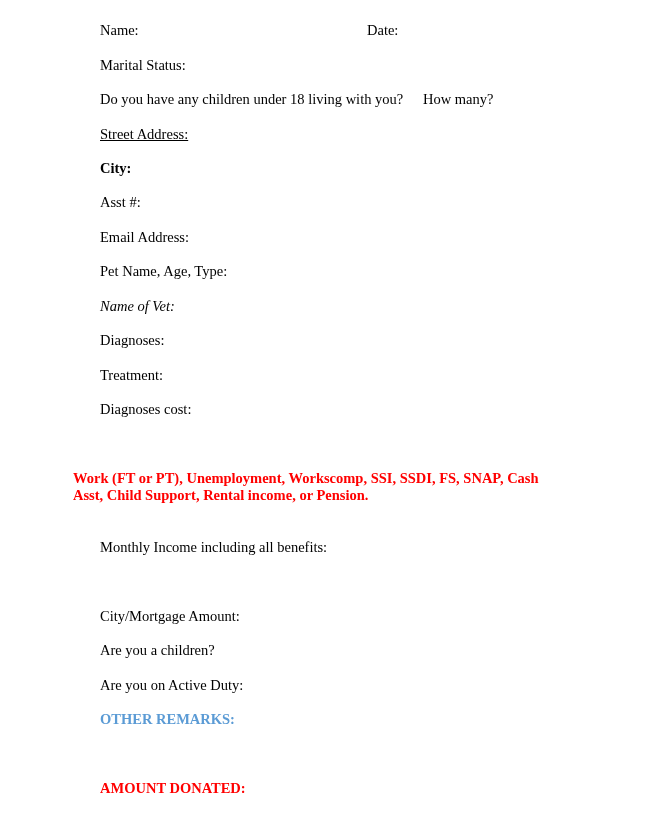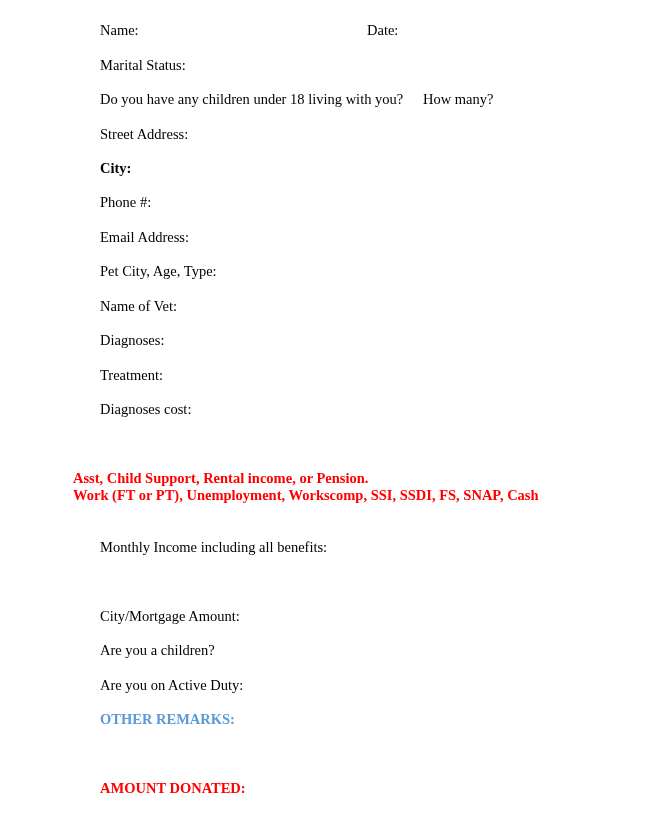--- a/index.html
+++ b/index.html
@@ -51,33 +51,33 @@
 <div>
 
   <div class="line" style="top:22px;">Name:</div>
   <div class="inline-right" style="top:22px; left:367px;">Date:</div>
 
   <div class="line" style="top:57px;">Marital Status:</div>
 
   <div class="line" style="top:91px;">Do you have any children under 18 living with you?</div>
   <div class="inline-right" style="top:91px; left:423px;">How many?</div>
 
-  <div class="line" style="top:126px;">Street Address:</div>
+  <div class="line" style="top:126px;text-decoration:underline;">Street Address:</div>
   <div class="line" style="top:160px;font-weight:bold;">City:</div>
-  <div class="line" style="top:194px;">Phone #:</div>
+  <div class="line" style="top:194px;">Asst #:</div>
   <div class="line" style="top:229px;">Email Address:</div>
-  <div class="line" style="top:263px;">Pet City, Age, Type:</div>
-  <div class="line" style="top:298px;">Name of Vet:</div>
+  <div class="line" style="top:263px;">Pet Name, Age, Type:</div>
+  <div class="line" style="top:298px;font-style:italic;">Name of Vet:</div>
   <div class="line" style="top:332px;">Diagnoses:</div>
   <div class="line" style="top:367px;">Treatment:</div>
   <div class="line" style="top:401px;">Diagnoses cost:</div>
 
   <div class="notice red-bold" style="top:470px;">
+    <div>Work (FT or PT), Unemployment, Workscomp, SSI, SSDI, FS, SNAP, Cash</div>
     <div>Asst, Child Support, Rental income, or Pension.</div>
-    <div>Work (FT or PT), Unemployment, Workscomp, SSI, SSDI, FS, SNAP, Cash</div>
   </div>
 
   <div class="line" style="top:539px;text-align:right;">Monthly Income including all benefits:</div>
 
   <div class="line" style="top:608px;">City/Mortgage Amount:</div>
   <div class="line" style="top:642px;">Are you a children?</div>
   <div class="line" style="top:677px;">Are you on Active Duty:</div>
 
   <div class="line blue-bold" style="top:711px;text-align:right;">OTHER REMARKS:</div>
 

